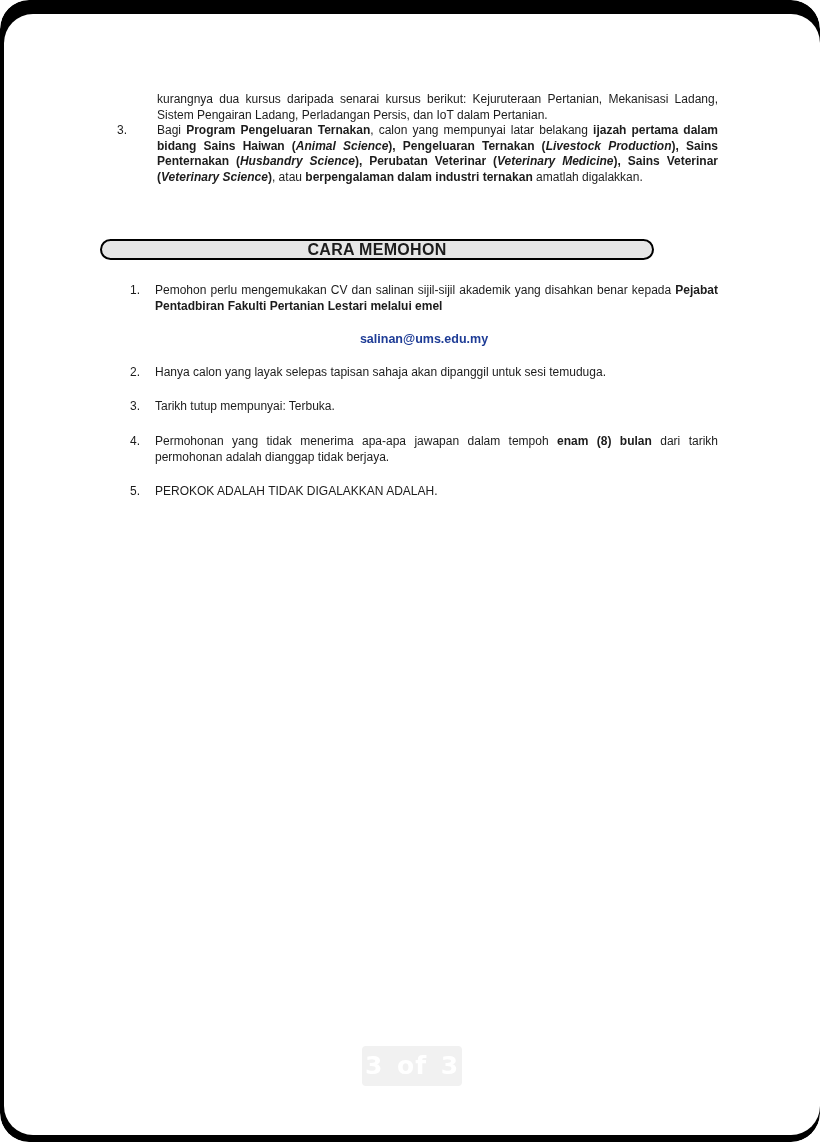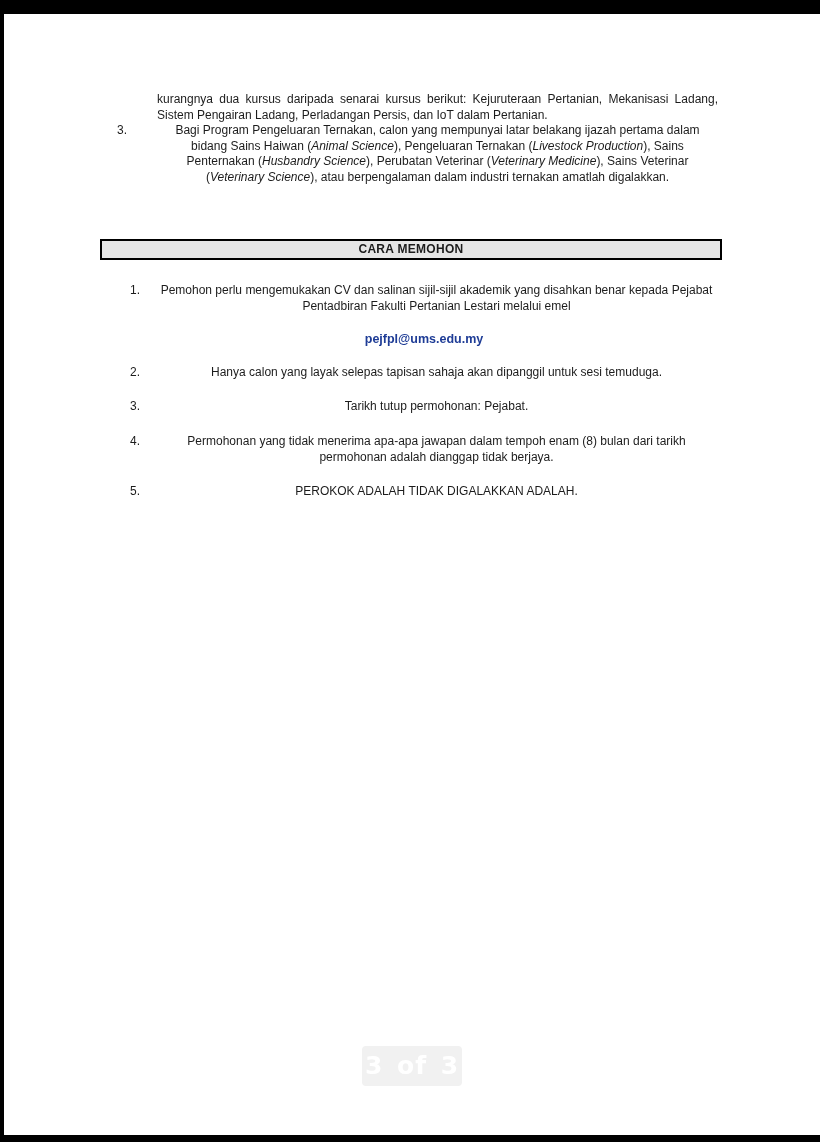--- a/index.html
+++ b/index.html
@@ -5,21 +5,21 @@
   :root {
     --frame_bg: #000000;
     --page_bg: #ffffff;
     --text: #1c1c1c;
     --email_blue: #1e3c96;
     --header_box_bg: #e6e6e6;
     --header_box_border: #000000;
     --badge_bg: #f1f1f1;
     --badge_text: #ffffff;
   }
-  * { margin: 0; padding: 0; box-sizing: border-box; }
+  * { margin: 0; padding: 0; box-sizing: border-box; border-radius: 29px; }
   html, body { width: 820px; }
   body {
     font-family: "Liberation Sans", "DejaVu Sans", sans-serif;
     color: var(--text);
   }
   .frame {
     position: relative;
     width: 820px;
     height: 1142px;
     background: var(--frame_bg);
@@ -33,42 +33,42 @@
     height: 1121px;
     background: var(--page_bg);
   }
   .textblock {
     position: absolute;
     font-size: 12px;
     line-height: 15.5px;
     color: var(--text);
   }
   .justify { text-align: justify; }
-  .b { font-weight: normal; }
+  .b { font-weight: bold; }
   .i { font-style: italic; }
 
   .para1 { left: 153px; top: 78px; width: 561px; }
 
   .numrow { display: flex; }
   .numrow .num { flex: none; }
-  .numrow .body { flex: 1; text-align: center; }
+  .numrow .body { flex: 1; }
 
   .item3row { left: 113px; top: 109px; width: 601px; }
   .item3row .num { width: 40px; }
 
   .header-box {
     position: absolute;
     left: 96px;
     top: 225px;
-    width: 622px;
+    width: 554px;
     height: 21px;
     background: var(--header_box_bg);
     border: 2px solid var(--header_box_border);
     text-align: center;
-    font-size: 12px;
+    font-size: 16px;
     font-weight: bold;
     line-height: 17px;
     letter-spacing: 0.3px;
     color: var(--text);
   }
 
   .litem { left: 126px; width: 588px; }
   .litem .num { width: 25px; }
   .li-1 { top: 269px; }
   .li-2 { top: 351px; }
@@ -127,31 +127,31 @@
     <div class="header-box">
       <span>CARA MEMOHON</span>
     </div>
 
     <div class="textblock numrow litem li-1">
       <span class="num">1.</span>
       <div class="body justify"><span>Pemohon perlu mengemukakan CV dan salinan sijil-sijil akademik yang disahkan benar kepada </span><span class="b">Pejabat Pentadbiran Fakulti Pertanian Lestari melalui emel</span></div>
     </div>
 
     <div class="email-row">
-      <span class="email-link">pejfpl@ums.edu.my</span>
+      <span class="email-link">salinan@ums.edu.my</span>
     </div>
 
     <div class="textblock numrow litem li-2">
       <span class="num">2.</span>
       <div class="body"><span>Hanya calon yang layak selepas tapisan sahaja akan dipanggil untuk sesi temuduga.</span></div>
     </div>
 
     <div class="textblock numrow litem li-3">
       <span class="num">3.</span>
-      <div class="body"><span>Tarikh tutup permohonan: Pejabat.</span></div>
+      <div class="body"><span>Tarikh tutup mempunyai: Terbuka.</span></div>
     </div>
 
     <div class="textblock numrow litem li-4">
       <span class="num">4.</span>
       <div class="body justify"><span>Permohonan yang tidak menerima apa-apa jawapan dalam tempoh </span><span class="b">enam (8) bulan</span><span> dari tarikh permohonan adalah dianggap tidak berjaya.</span></div>
     </div>
 
     <div class="textblock numrow litem li-5">
       <span class="num">5.</span>
       <div class="body"><span>PEROKOK ADALAH TIDAK DIGALAKKAN ADALAH.</span></div>

